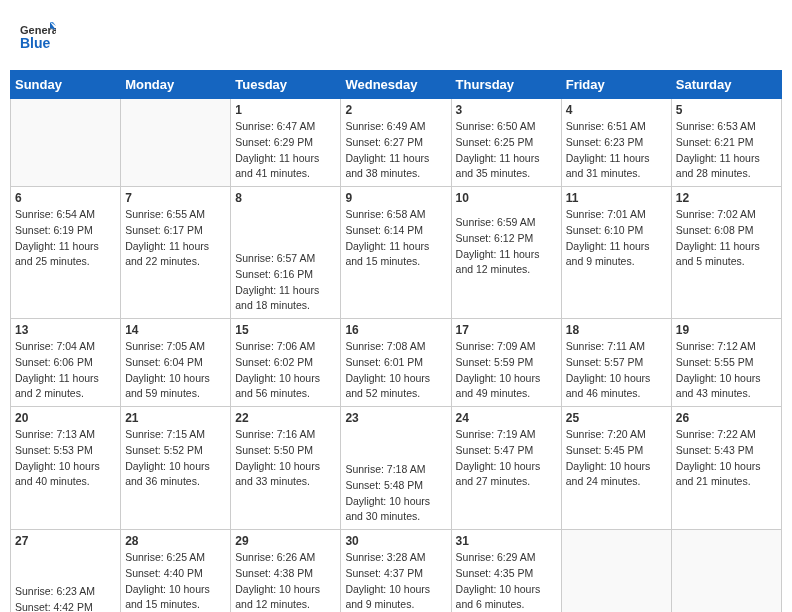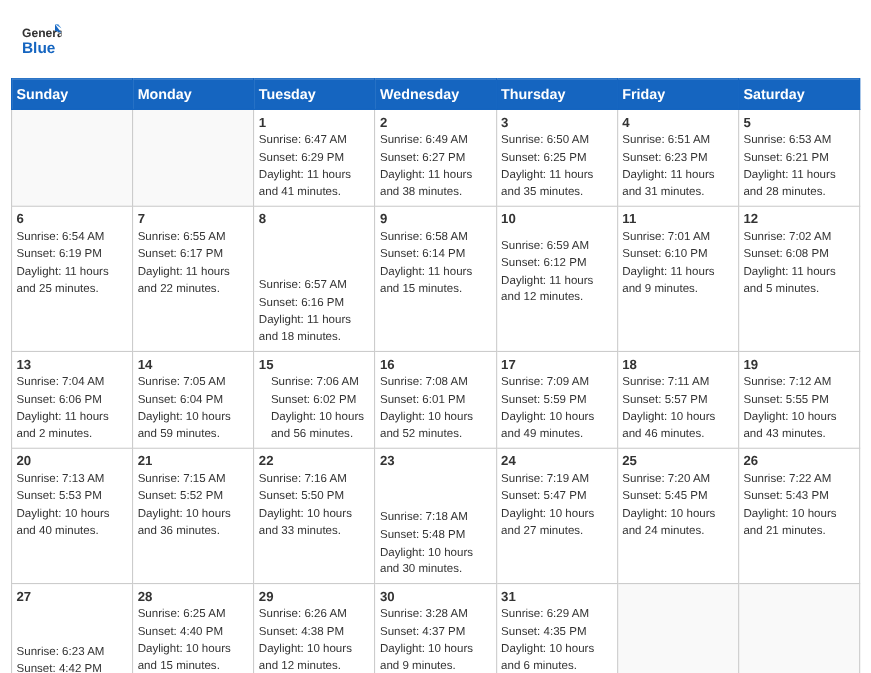--- a/index.html
+++ b/index.html
@@ -184,21 +184,21 @@
 Daylight: 11 hours and 2 minutes.</div>
         </td>
         <td>
           <span class="day-number">14</span>
           <div class="day-info" style="white-space: pre-line;">Sunrise: 7:05 AM
 Sunset: 6:04 PM
 Daylight: 10 hours and 59 minutes.</div>
         </td>
         <td>
           <span class="day-number">15</span>
-          <div class="day-info" style="white-space: pre-line; margin-left: 11px;">Sunrise: 7:06 AM
+          <div class="day-info" style="white-space: pre-line;">Sunrise: 7:06 AM
 Sunset: 6:02 PM
 Daylight: 10 hours and 56 minutes.</div>
         </td>
         <td>
           <span class="day-number">16</span>
           <div class="day-info" style="white-space: pre-line;">Sunrise: 7:08 AM
 Sunset: 6:01 PM
 Daylight: 10 hours and 52 minutes.</div>
         </td>
         <td>

